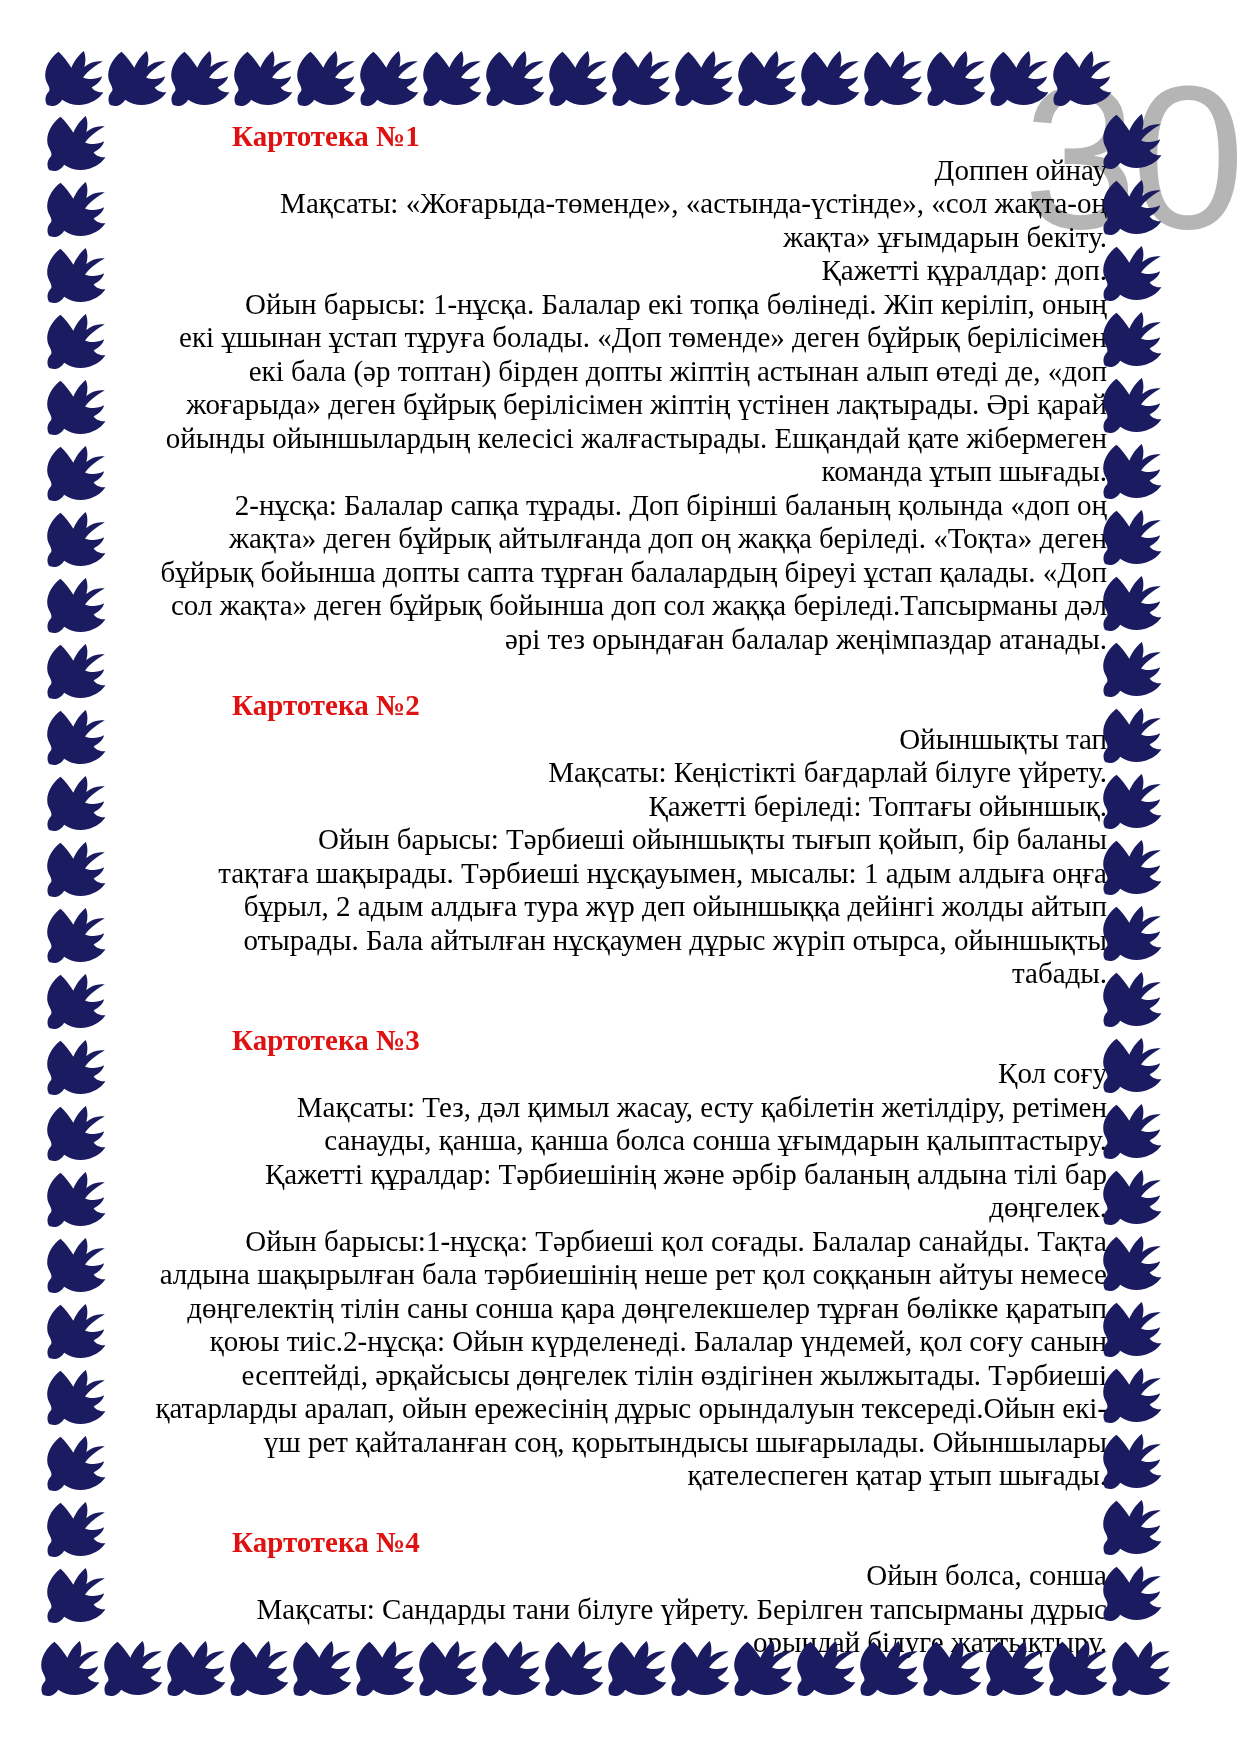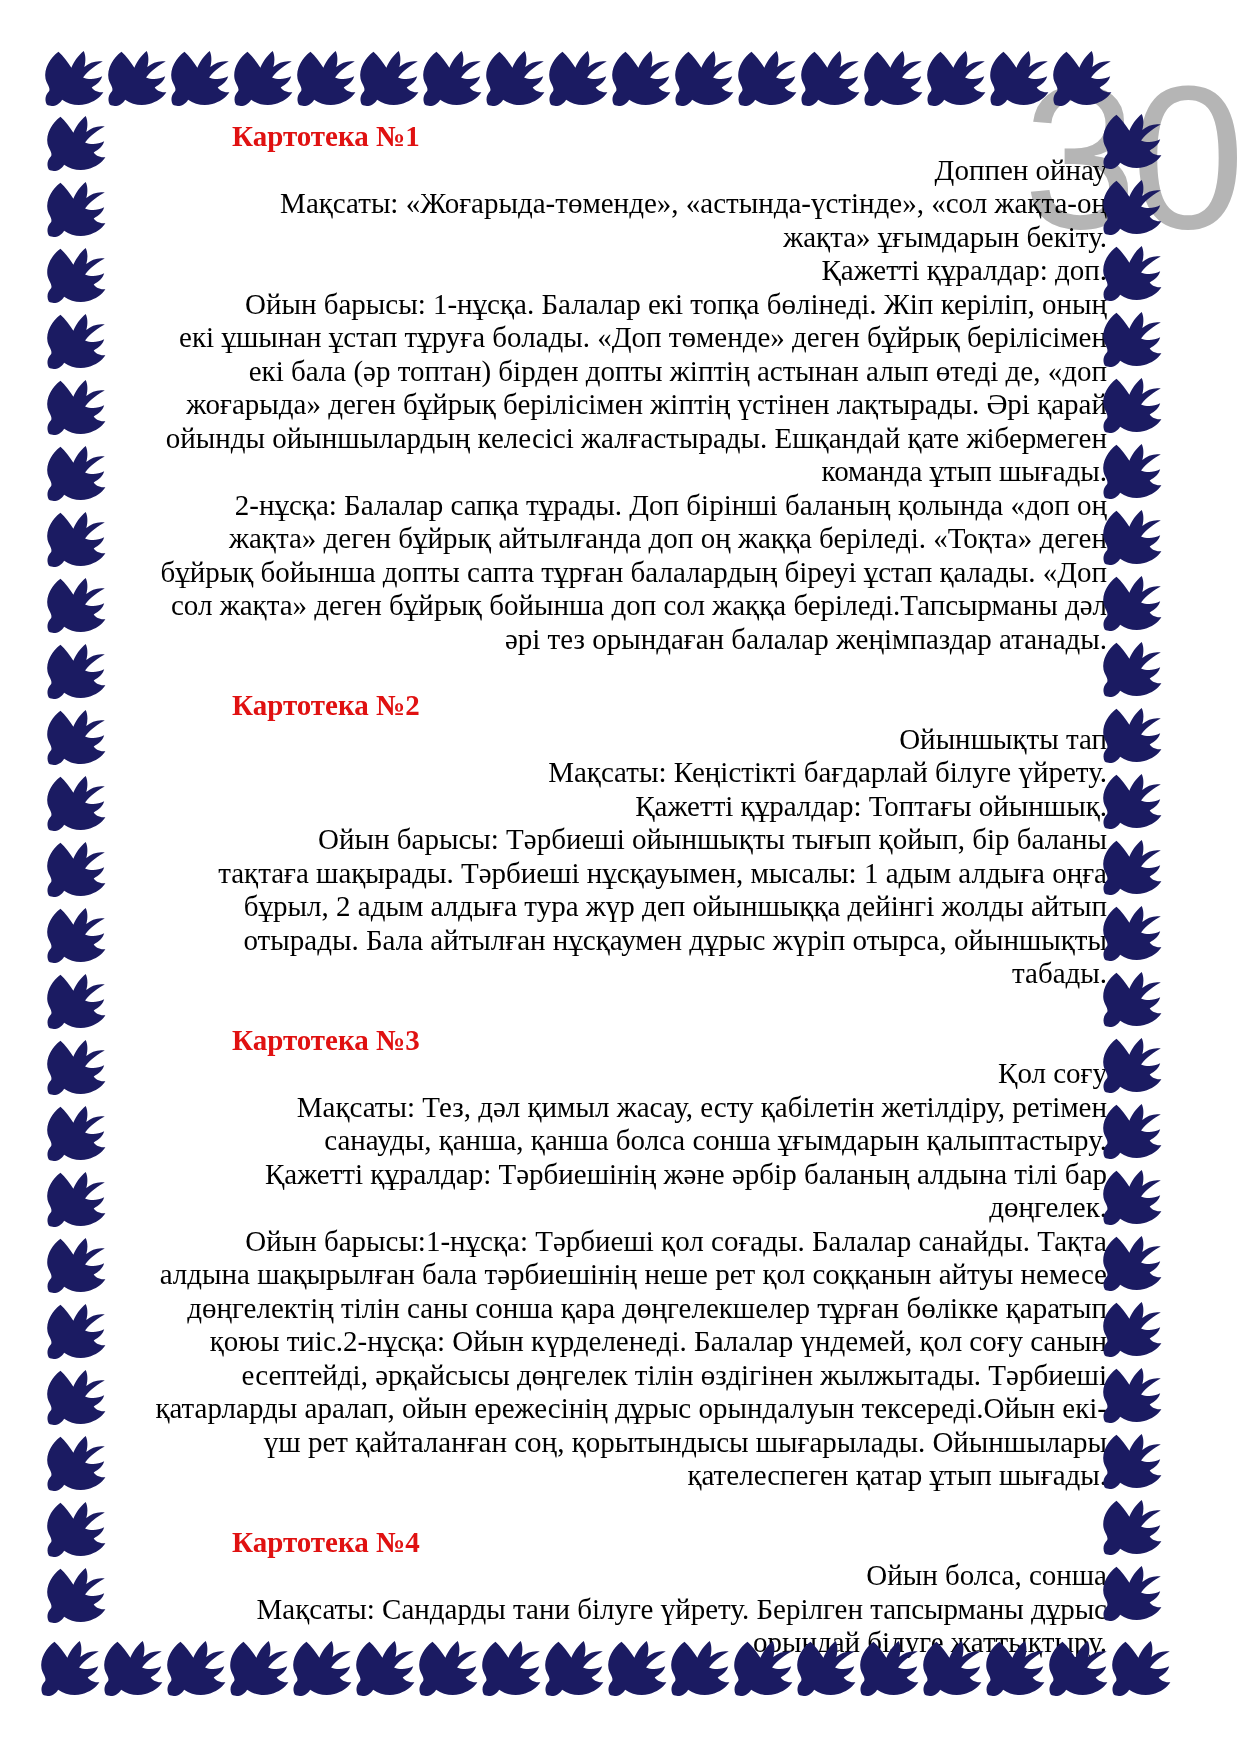--- a/index.html
+++ b/index.html
@@ -80,21 +80,21 @@
       <p>Мақсаты: «Жоғарыда-төменде», «астында-үстінде», «сол жақта-оң жақта» ұғымдарын бекіту.</p>
       <p>Қажетті құралдар: доп.</p>
       <p>Ойын барысы: 1-нұсқа. Балалар екі топқа бөлінеді. Жіп керіліп, оның екі ұшынан ұстап тұруға болады. «Доп төменде» деген бұйрық берілісімен екі бала (әр топтан) бірден допты жіптің астынан алып өтеді де, «доп жоғарыда» деген бұйрық берілісімен жіптің үстінен лақтырады. Әрі қарай ойынды ойыншылардың келесісі жалғастырады. Ешқандай қате жібермеген команда ұтып шығады.</p>
       <p>2-нұсқа: Балалар сапқа тұрады. Доп бірінші баланың қолында «доп оң жақта» деген бұйрық айтылғанда доп оң жаққа беріледі. «Тоқта» деген бұйрық бойынша допты сапта тұрған балалардың біреуі ұстап қалады. «Доп сол жақта» деген бұйрық бойынша доп сол жаққа беріледі.Тапсырманы дәл әрі тез орындаған балалар жеңімпаздар атанады.</p>
     </div>
 
     <div class="section">
       <h2>Картотека №2</h2>
       <p>Ойыншықты тап</p>
       <p>Мақсаты: Кеңістікті бағдарлай білуге үйрету.</p>
-      <p>Қажетті құралдар: Топтағы ойыншық.</p>
+      <p>Қажетті беріледі: Топтағы ойыншық.</p>
       <p>Ойын барысы: Тәрбиеші ойыншықты тығып қойып, бір баланы тақтаға шақырады. Тәрбиеші нұсқауымен, мысалы: 1 адым алдыға оңға бұрыл, 2 адым алдыға тура жүр деп ойыншыққа дейінгі жолды айтып отырады. Бала айтылған нұсқаумен дұрыс жүріп отырса, ойыншықты табады.</p>
     </div>
 
     <div class="section">
       <h2>Картотека №3</h2>
       <p>Қол соғу</p>
       <p>Мақсаты: Тез, дәл қимыл жасау, есту қабілетін жетілдіру, ретімен санауды, қанша, қанша болса сонша ұғымдарын қалыптастыру.</p>
       <p>Қажетті құралдар: Тәрбиешінің және әрбір баланың алдына тілі бар дөңгелек.</p>
       <p>Ойын барысы:1-нұсқа: Тәрбиеші қол соғады. Балалар санайды. Тақта алдына шақырылған бала тәрбиешінің неше рет қол соққанын айтуы немесе дөңгелектің тілін саны сонша қара дөңгелекшелер тұрған бөлікке қаратып қоюы тиіс.2-нұсқа: Ойын күрделенеді. Балалар үндемей, қол соғу санын есептейді, әрқайсысы дөңгелек тілін өздігінен жылжытады. Тәрбиеші қатарларды аралап, ойын ережесінің дұрыс орындалуын тексереді.Ойын екі-үш рет қайталанған соң, қорытындысы шығарылады. Ойыншылары қателеспеген қатар ұтып шығады.</p>
     </div>

